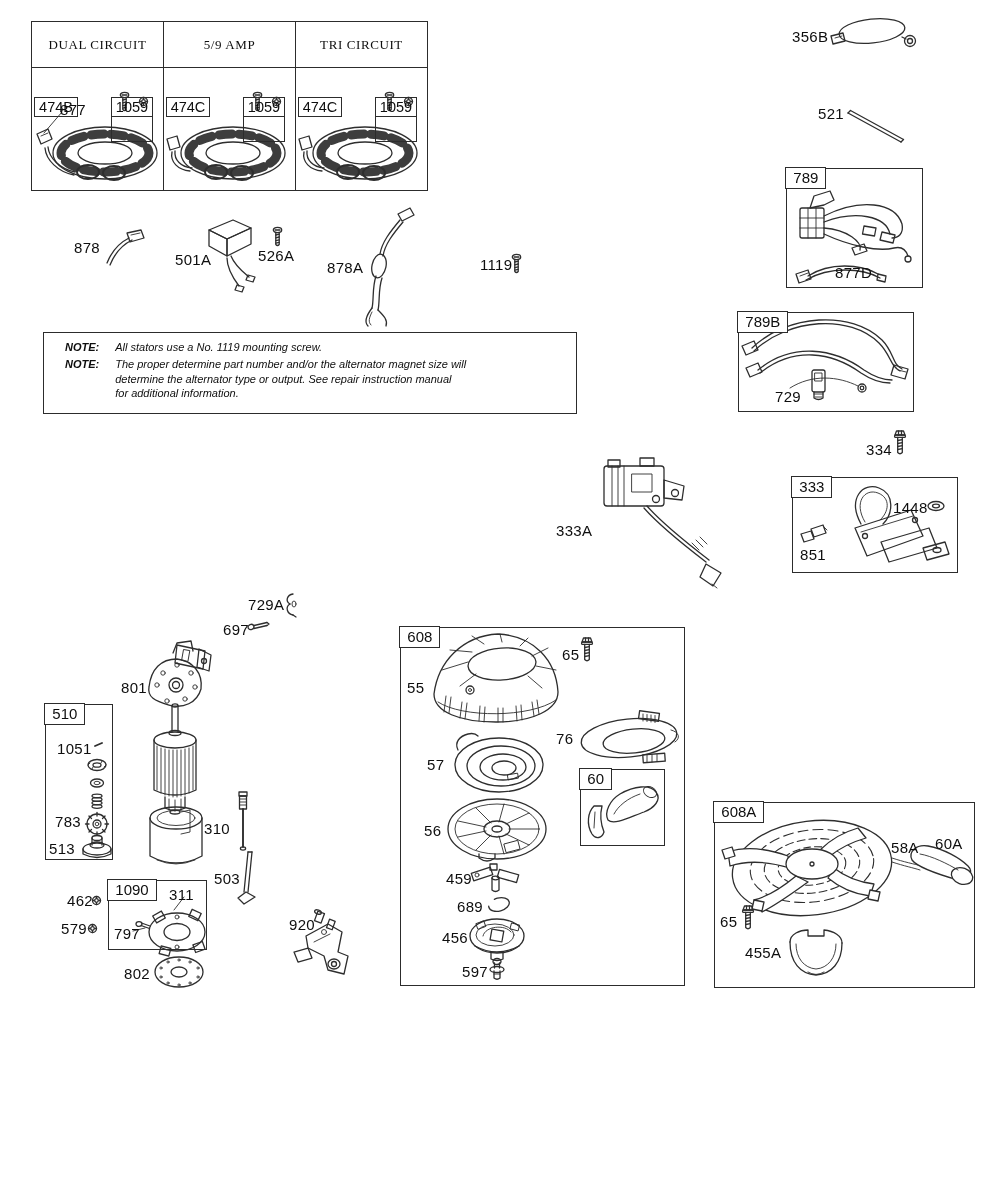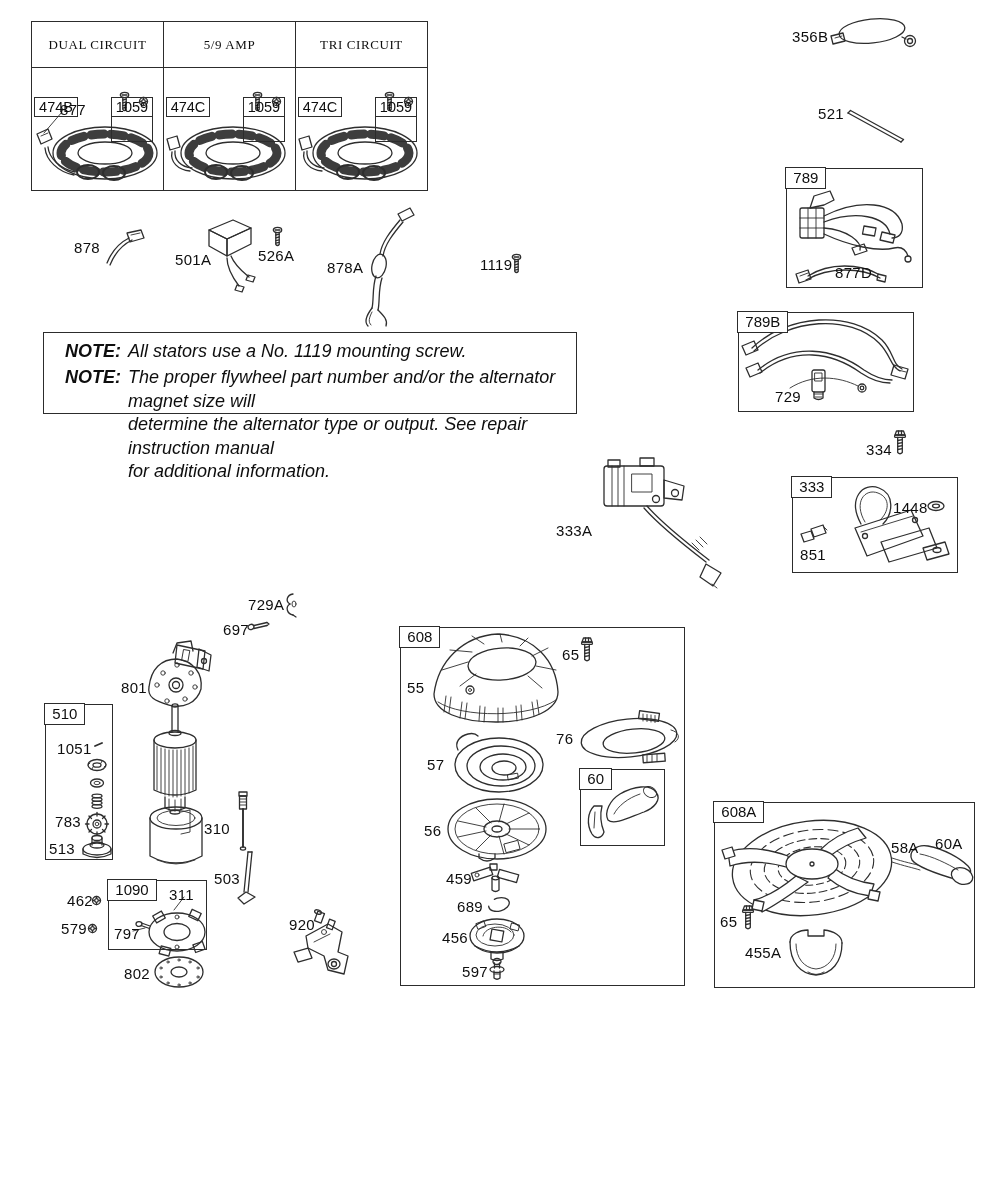--- a/index.html
+++ b/index.html
@@ -26,21 +26,21 @@
             justify-content:center; font-size:14.5px; box-sizing:border-box;margin-top:28px; }
 
   .gbox   { position:absolute; border:1.7px solid #2c2c2c; box-sizing:border-box; background:transparent; }
   .glabel { position:absolute; left:-1.7px; top:-1.7px; border:1.7px solid #2c2c2c; background:#ffffff;
             padding:0 7px; height:20px; line-height:20px; font-size:15px; white-space:nowrap; }
 
   .callout { position:absolute; font-size:15px; letter-spacing:.3px; white-space:nowrap; z-index:3; }
 
   .notebox { left:43px; top:332px; width:534px; height:82px; border:1.7px solid #2c2c2c; box-sizing:border-box;
              padding:7px 8px 0 21px; background:#ffffff; }
-  .noterow { display:flex; gap:7px; font-size:18px; font-style:italic; line-height:1.3; margin:0 0 3px 0; }
+  .noterow { display:flex; gap:16px; font-size:11px; font-style:italic; line-height:1.3; margin:0 0 3px 0; }
   .noterow b { font-style:italic; flex:0 0 auto; }
   .notelines span { display:block; }
 </style>
 </head>
 <body>
 
 <div class="page">
 
   <svg class="art" width="1005" height="1200" viewBox="0 0 1005 1200">
     <defs>
@@ -545,21 +545,21 @@
   </div>
 
   <div class="ov notebox">
     <p class="noterow">
       <b>NOTE:</b>
       <span>All stators use a No. 1119 mounting screw.</span>
     </p>
     <p class="noterow">
       <b>NOTE:</b>
       <span class="notelines">
-          <span>The proper flywheel part number and/or the alternator magnet size will</span>
+          <span>The proper determine part number and/or the alternator magnet size will</span>
           <span>determine the alternator type or output. See repair instruction manual</span>
           <span>for additional information.</span>
         </span>
     </p>
   </div>
 
   <div class="ov gbox" style="left:786px;top:168px;width:137px;height:120px">
     <span class="glabel">789</span>
   </div>
   <div class="ov gbox" style="left:738px;top:312px;width:176px;height:100px">

